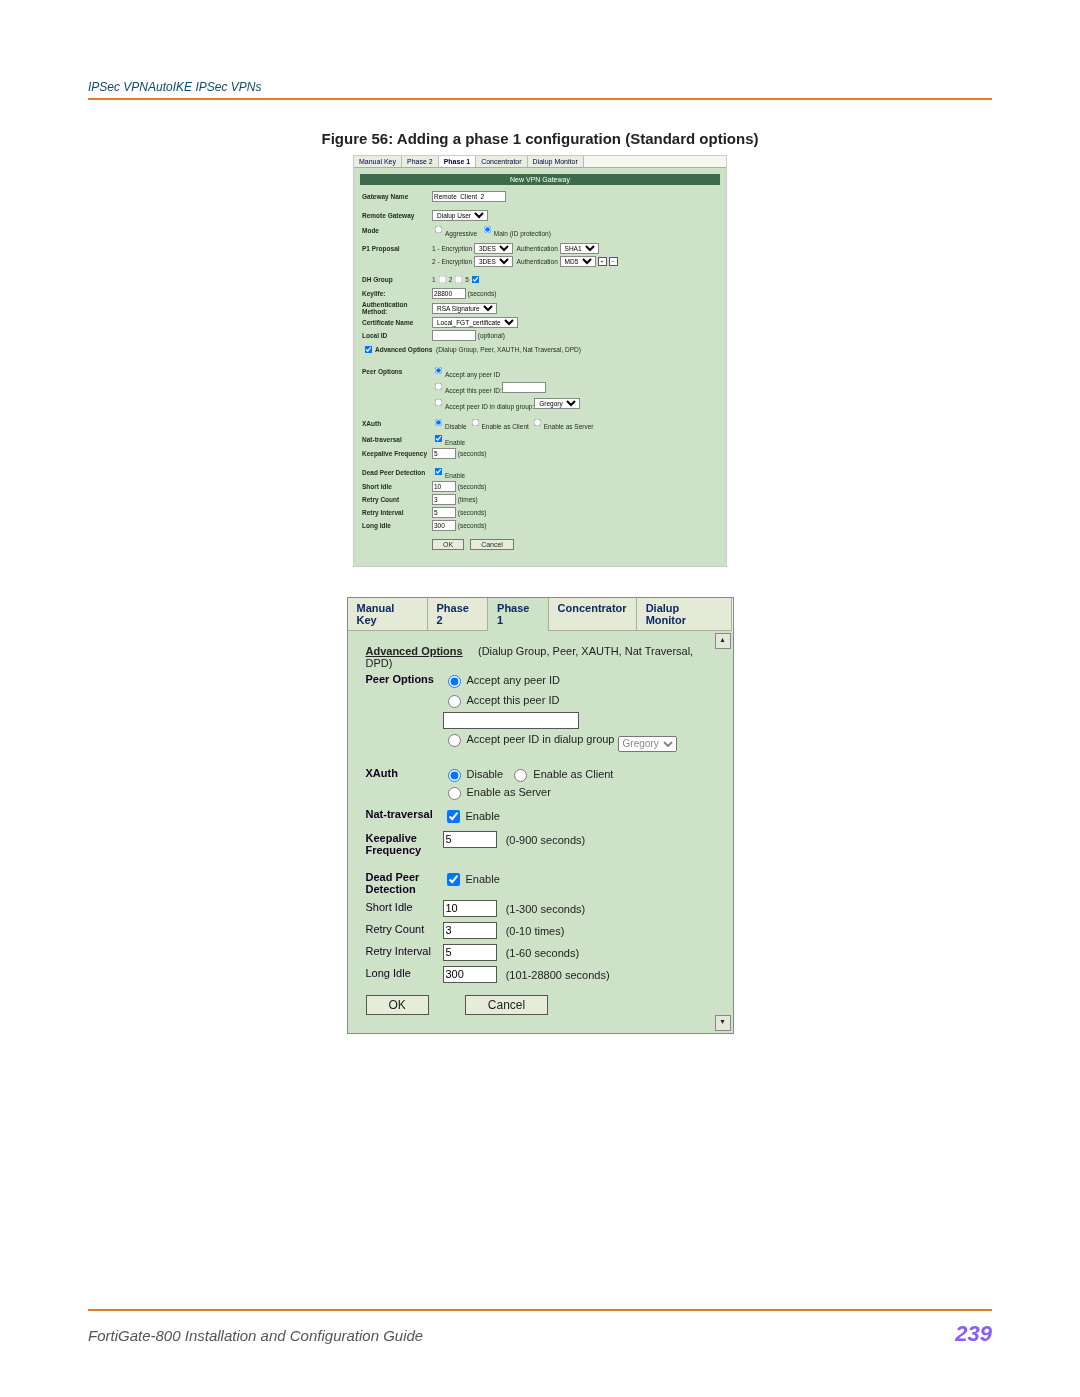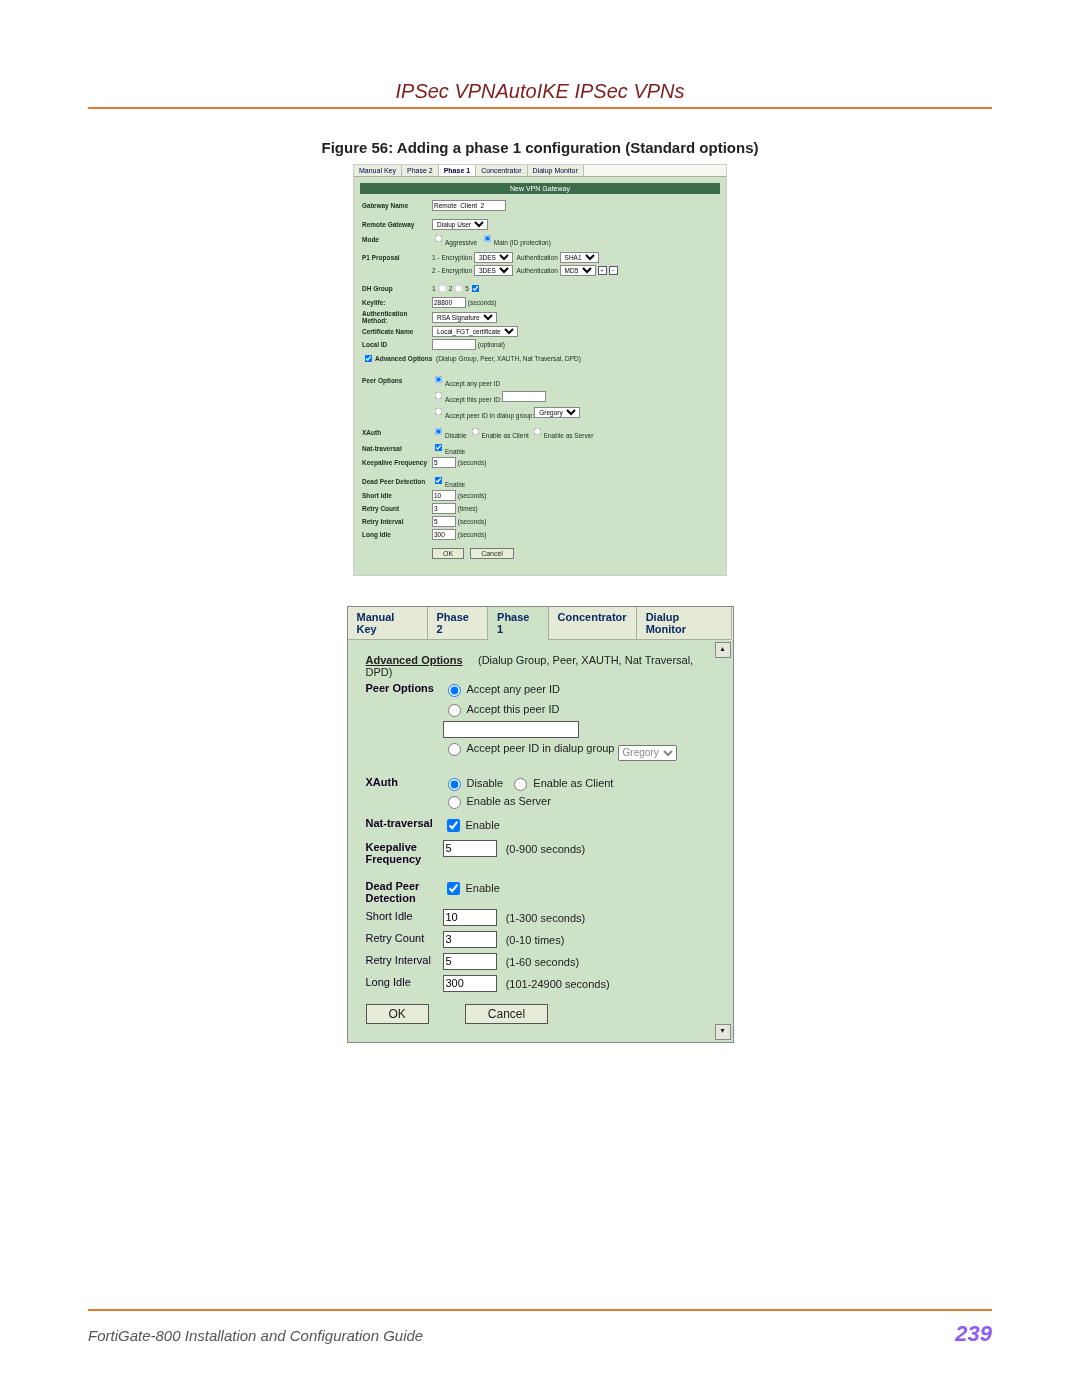--- a/index.html
+++ b/index.html
@@ -12,24 +12,24 @@
   .page {
     width: 1080px;
     min-height: 1397px;
     margin: 0 auto;
     position: relative;
     box-sizing: border-box;
     padding: 80px 88px 50px 88px;
   }
   .header-row {
     display: flex;
-    justify-content: center;
+    justify-content: flex-start;
     font-style: italic;
-    color: #7f1d1d;
-    font-size: 20px;
+    color: #0c4a6e;
+    font-size: 12px;
     margin-bottom: 4px;
   }
   .hr-top { height: 2px; background: #e07a2f; margin-bottom: 30px; }
   .fig-caption {
     text-align: center;
     font-weight: bold;
     font-size: 15px;
     margin: 10px 0 8px 0;
   }
   
@@ -410,21 +410,21 @@
         <div class="field-label" style="font-weight:normal">Retry Interval</div>
         <div class="field-col">
           <input class="tinput" type="text" style="width: 48px;" value="5">
           &nbsp;&nbsp;<span>(1-60 seconds)</span>
         </div>
       </div>
       <div class="field-row">
         <div class="field-label" style="font-weight:normal">Long Idle</div>
         <div class="field-col">
           <input class="tinput" type="text" style="width: 48px;" value="300">
-          &nbsp;&nbsp;<span>(101-24900 seconds)</span>
+          &nbsp;&nbsp;<span>(101-28800 seconds)</span>
         </div>
       </div>
 
       <div class="btn-row">
         <div class="btn">OK</div>
         <div class="btn">Cancel</div>
       </div>
     </div>
   </div>
 

